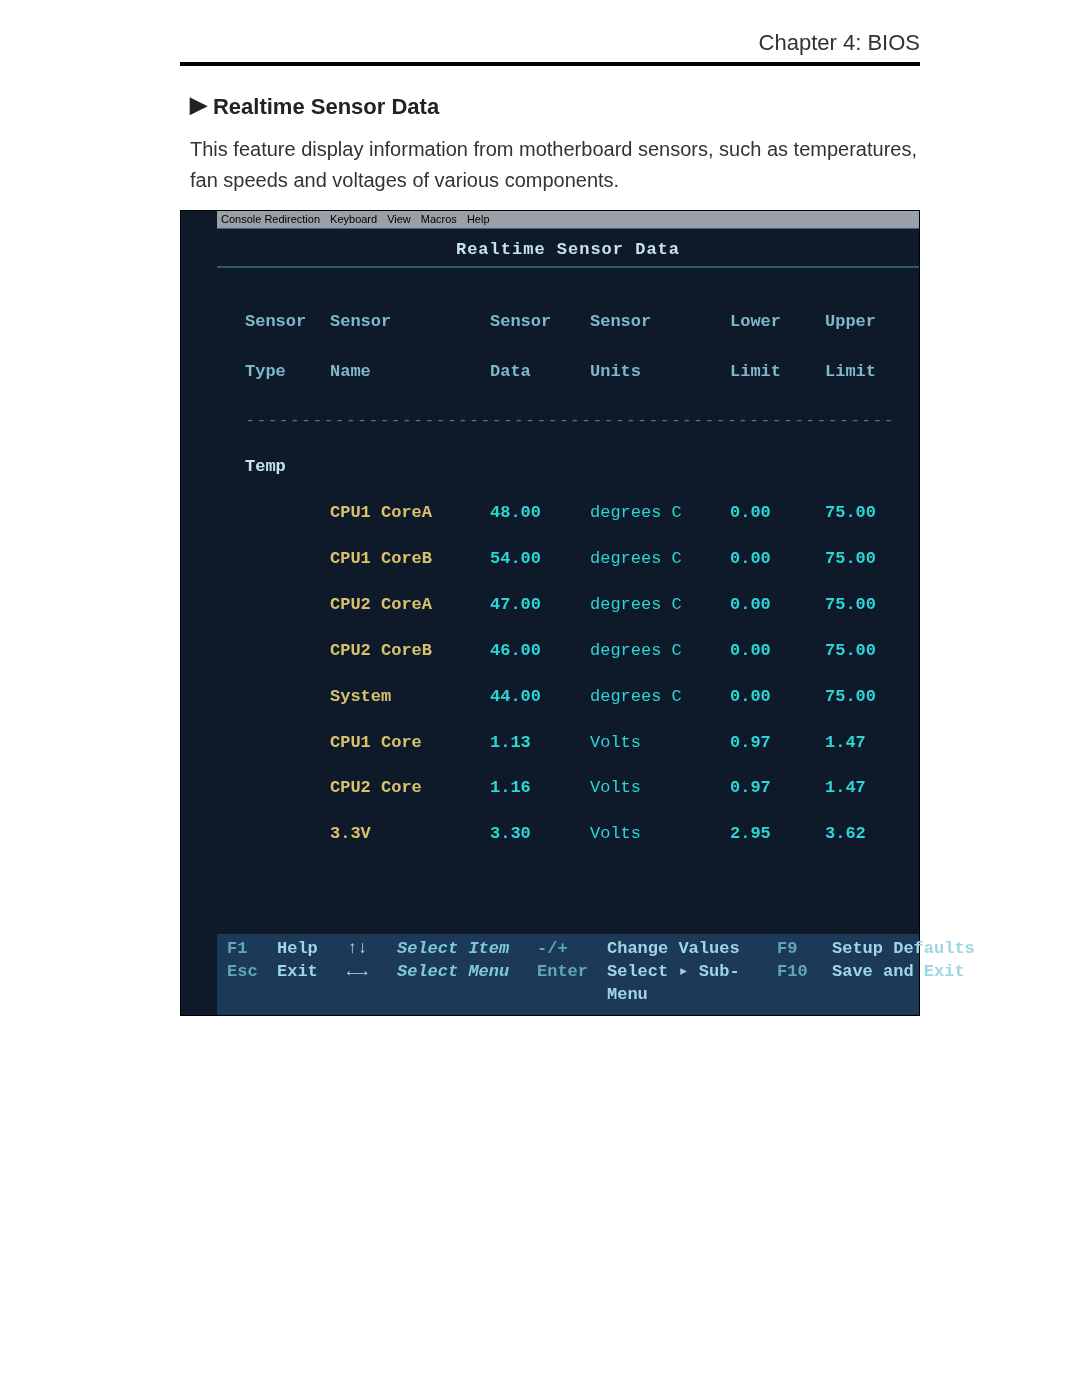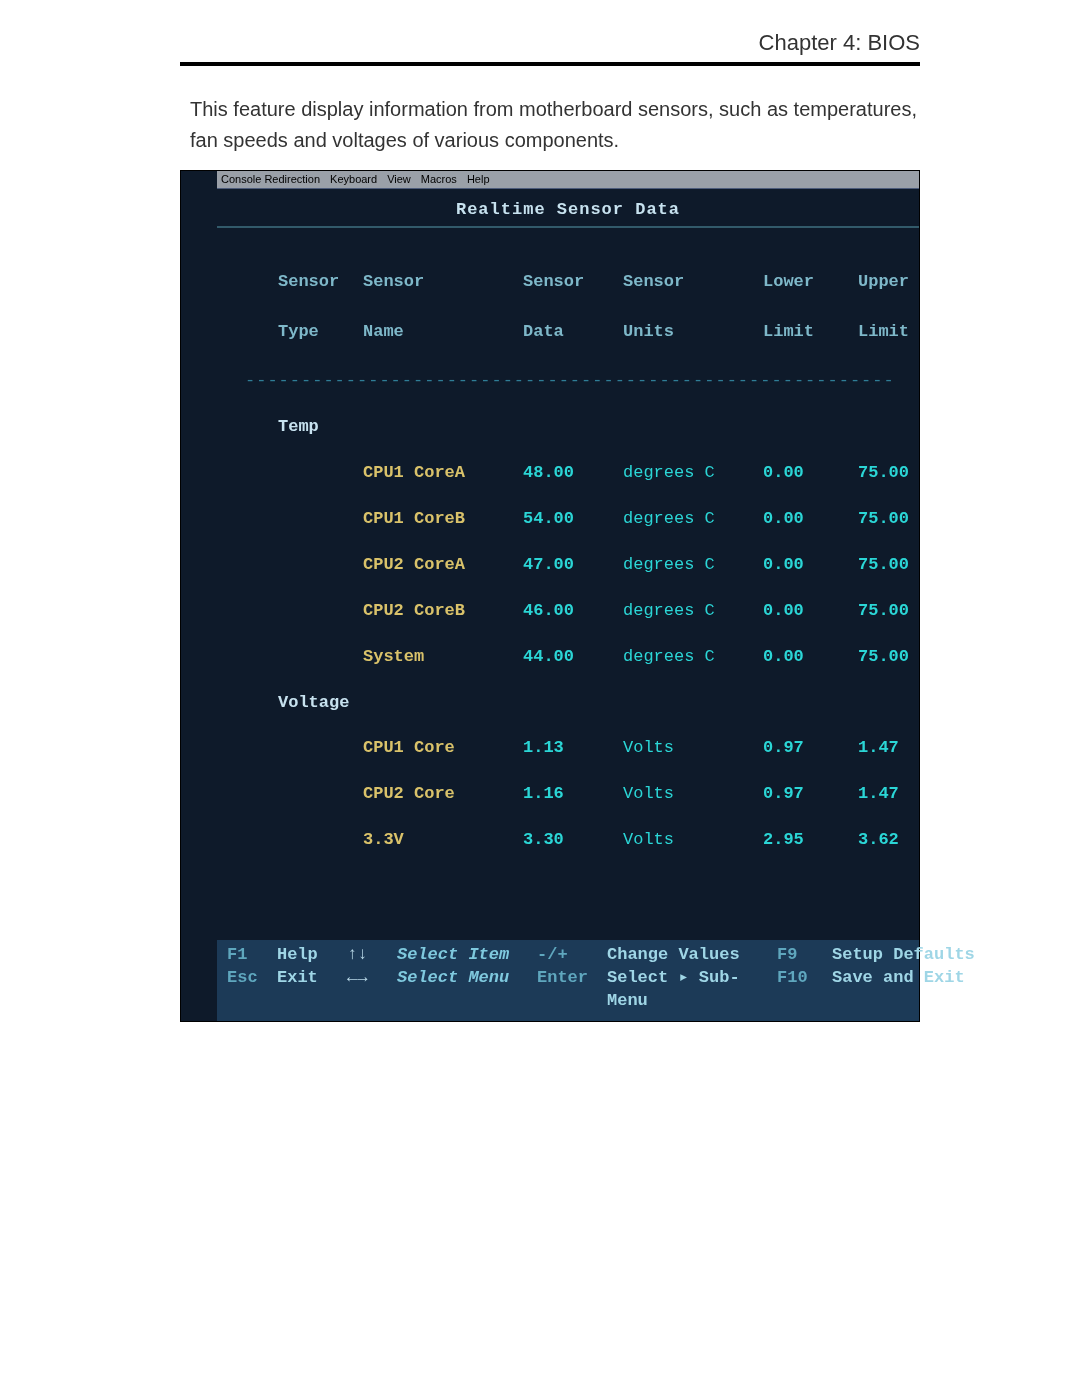--- a/index.html
+++ b/index.html
@@ -75,21 +75,20 @@
     border-bottom: 2px solid #325a6a;
   }
   .bios-content {
     padding: 20px 24px 42px 28px;
     white-space: pre;
   }
   .hdr-row, .data-row {
     display: grid;
     grid-template-columns: 85px 160px 100px 140px 95px 95px;
     gap: 0;
-    margin-left: 33px;
   }
   .hdr-row {
     color: #7eb8c9;
     font-weight: bold;
     margin-bottom: 4px;
   }
   .hdr-sep {
     grid-column: 1 / -1;
     color: #2f7d96;
     letter-spacing: 1px;
@@ -114,20 +113,23 @@
   .help-key2 { color: #b7d7e6; }
   .help-act2 { color: #7fc9de; font-style: italic; }
 </style>
 </head>
 <body>
 
 <div class="page">
   <p class="chapter-title">Chapter 4: BIOS</p>
   <hr class="top-rule">
 
+  <h3 class="section-title">
+    <span class="tri">▶</span><span>Realtime Sensor Data</span>
+  </h3>
 
   <p class="body-text">This feature display information from motherboard sensors, such as temperatures, fan speeds and voltages of various components.</p>
 
   <div class="bios-window">
     <div class="kvm-menu">
       <span>Console Redirection</span>
       <span>Keyboard</span>
       <span>View</span>
       <span>Macros</span>
       <span>Help</span>
@@ -137,21 +139,20 @@
     <div class="bios-content">
 <div class="hdr-row"><span>Sensor</span><span>Sensor</span><span>Sensor</span><span>Sensor</span><span>Lower</span><span>Upper</span></div>
 <div class="hdr-row"><span>Type</span><span>Name</span><span>Data</span><span>Units</span><span>Limit</span><span>Limit</span></div>
 <div class="hdr-sep">---------------------------------------------------------------------</div>
 <div class="data-row"><span class="label">Temp</span><span></span><span></span><span></span><span></span><span></span></div>
 <div class="data-row"><span></span><span class="val-yellow">CPU1 CoreA</span><span class="val-teal-b">48.00</span><span class="val-teal">degrees C</span><span class="val-teal-b">0.00</span><span class="val-teal-b">75.00</span></div>
 <div class="data-row"><span></span><span class="val-yellow">CPU1 CoreB</span><span class="val-teal-b">54.00</span><span class="val-teal">degrees C</span><span class="val-teal-b">0.00</span><span class="val-teal-b">75.00</span></div>
 <div class="data-row"><span></span><span class="val-yellow">CPU2 CoreA</span><span class="val-teal-b">47.00</span><span class="val-teal">degrees C</span><span class="val-teal-b">0.00</span><span class="val-teal-b">75.00</span></div>
 <div class="data-row"><span></span><span class="val-yellow">CPU2 CoreB</span><span class="val-teal-b">46.00</span><span class="val-teal">degrees C</span><span class="val-teal-b">0.00</span><span class="val-teal-b">75.00</span></div>
 <div class="data-row"><span></span><span class="val-yellow">System</span><span class="val-teal-b">44.00</span><span class="val-teal">degrees C</span><span class="val-teal-b">0.00</span><span class="val-teal-b">75.00</span></div>
-<div class="data-row"><span class="label">Voltage</span><span></span><span></span><span></span><span></span><span></span></div>
 <div class="data-row"><span></span><span class="val-yellow">CPU1 Core</span><span class="val-teal-b">1.13</span><span class="val-teal">Volts</span><span class="val-teal-b">0.97</span><span class="val-teal-b">1.47</span></div>
 <div class="data-row"><span></span><span class="val-yellow">CPU2 Core</span><span class="val-teal-b">1.16</span><span class="val-teal">Volts</span><span class="val-teal-b">0.97</span><span class="val-teal-b">1.47</span></div>
 <div class="data-row"><span></span><span class="val-yellow">3.3V</span><span class="val-teal-b">3.30</span><span class="val-teal">Volts</span><span class="val-teal-b">2.95</span><span class="val-teal-b">3.62</span></div>
     </div>
 
     <div class="bios-help">
       <span class="help-key">F1</span>
       <span class="help-act">Help</span>
       <span class="help-key2">↑↓</span>
       <span class="help-act2">Select Item</span>

